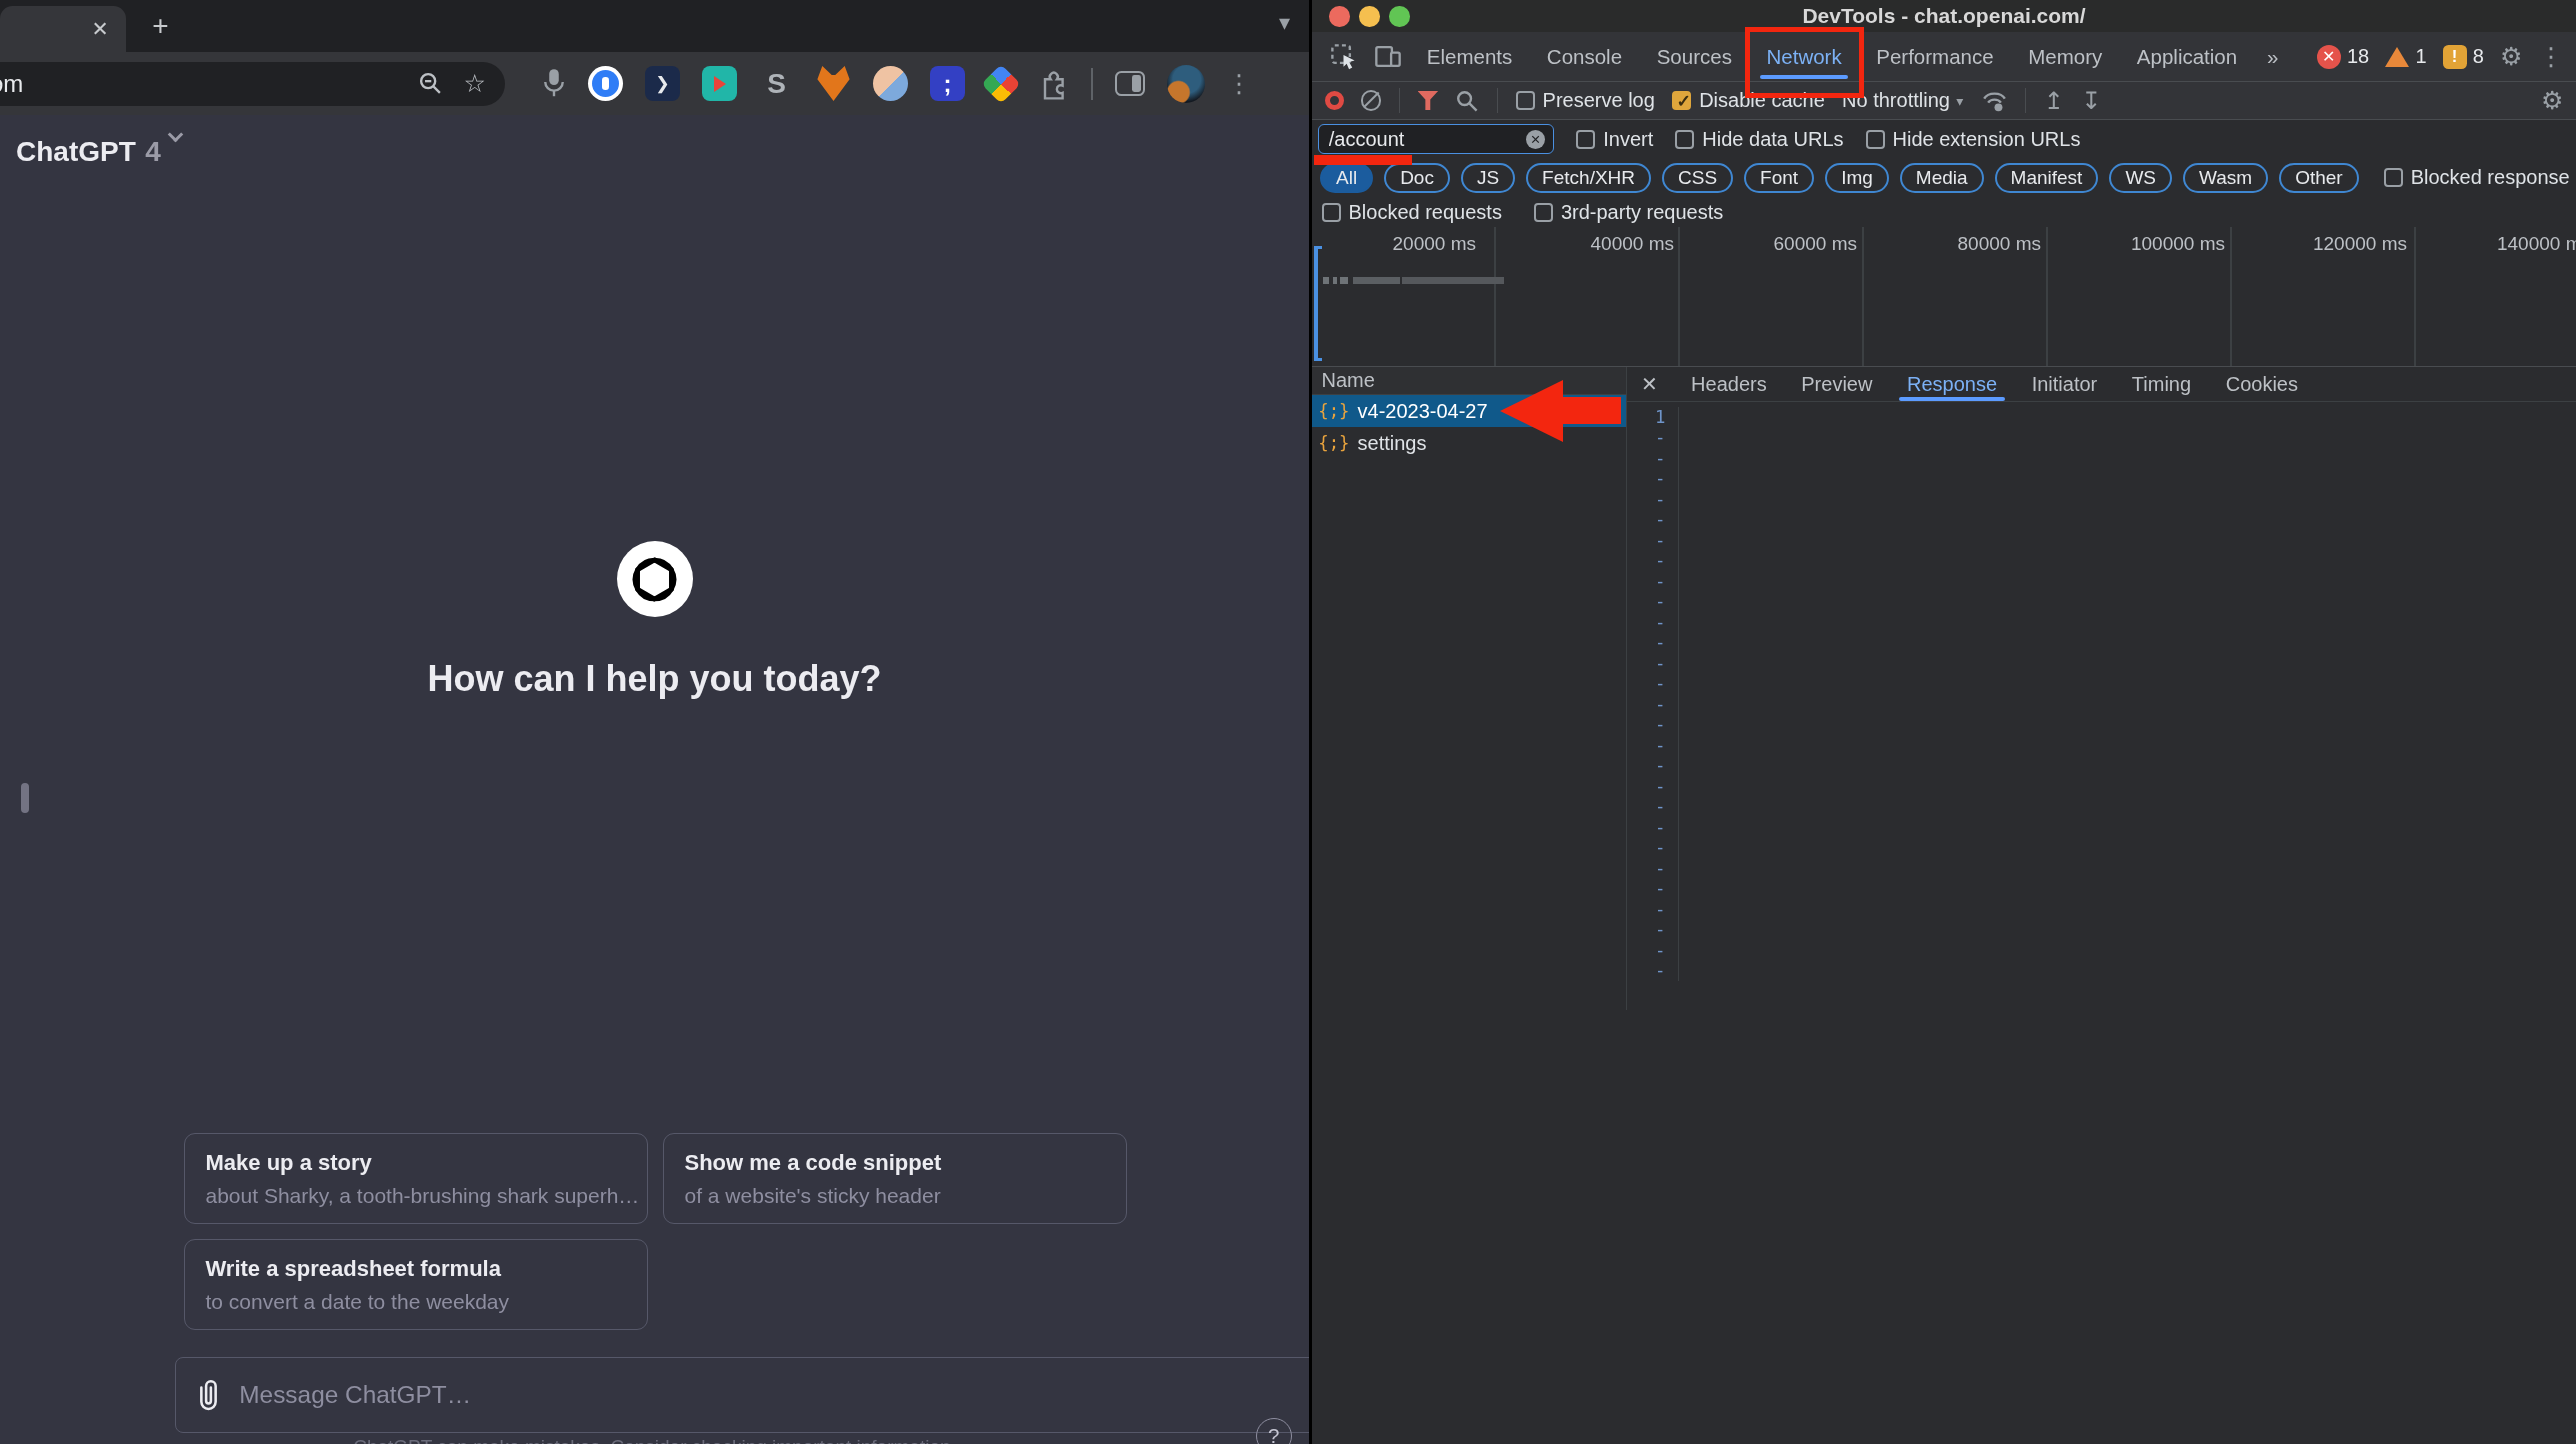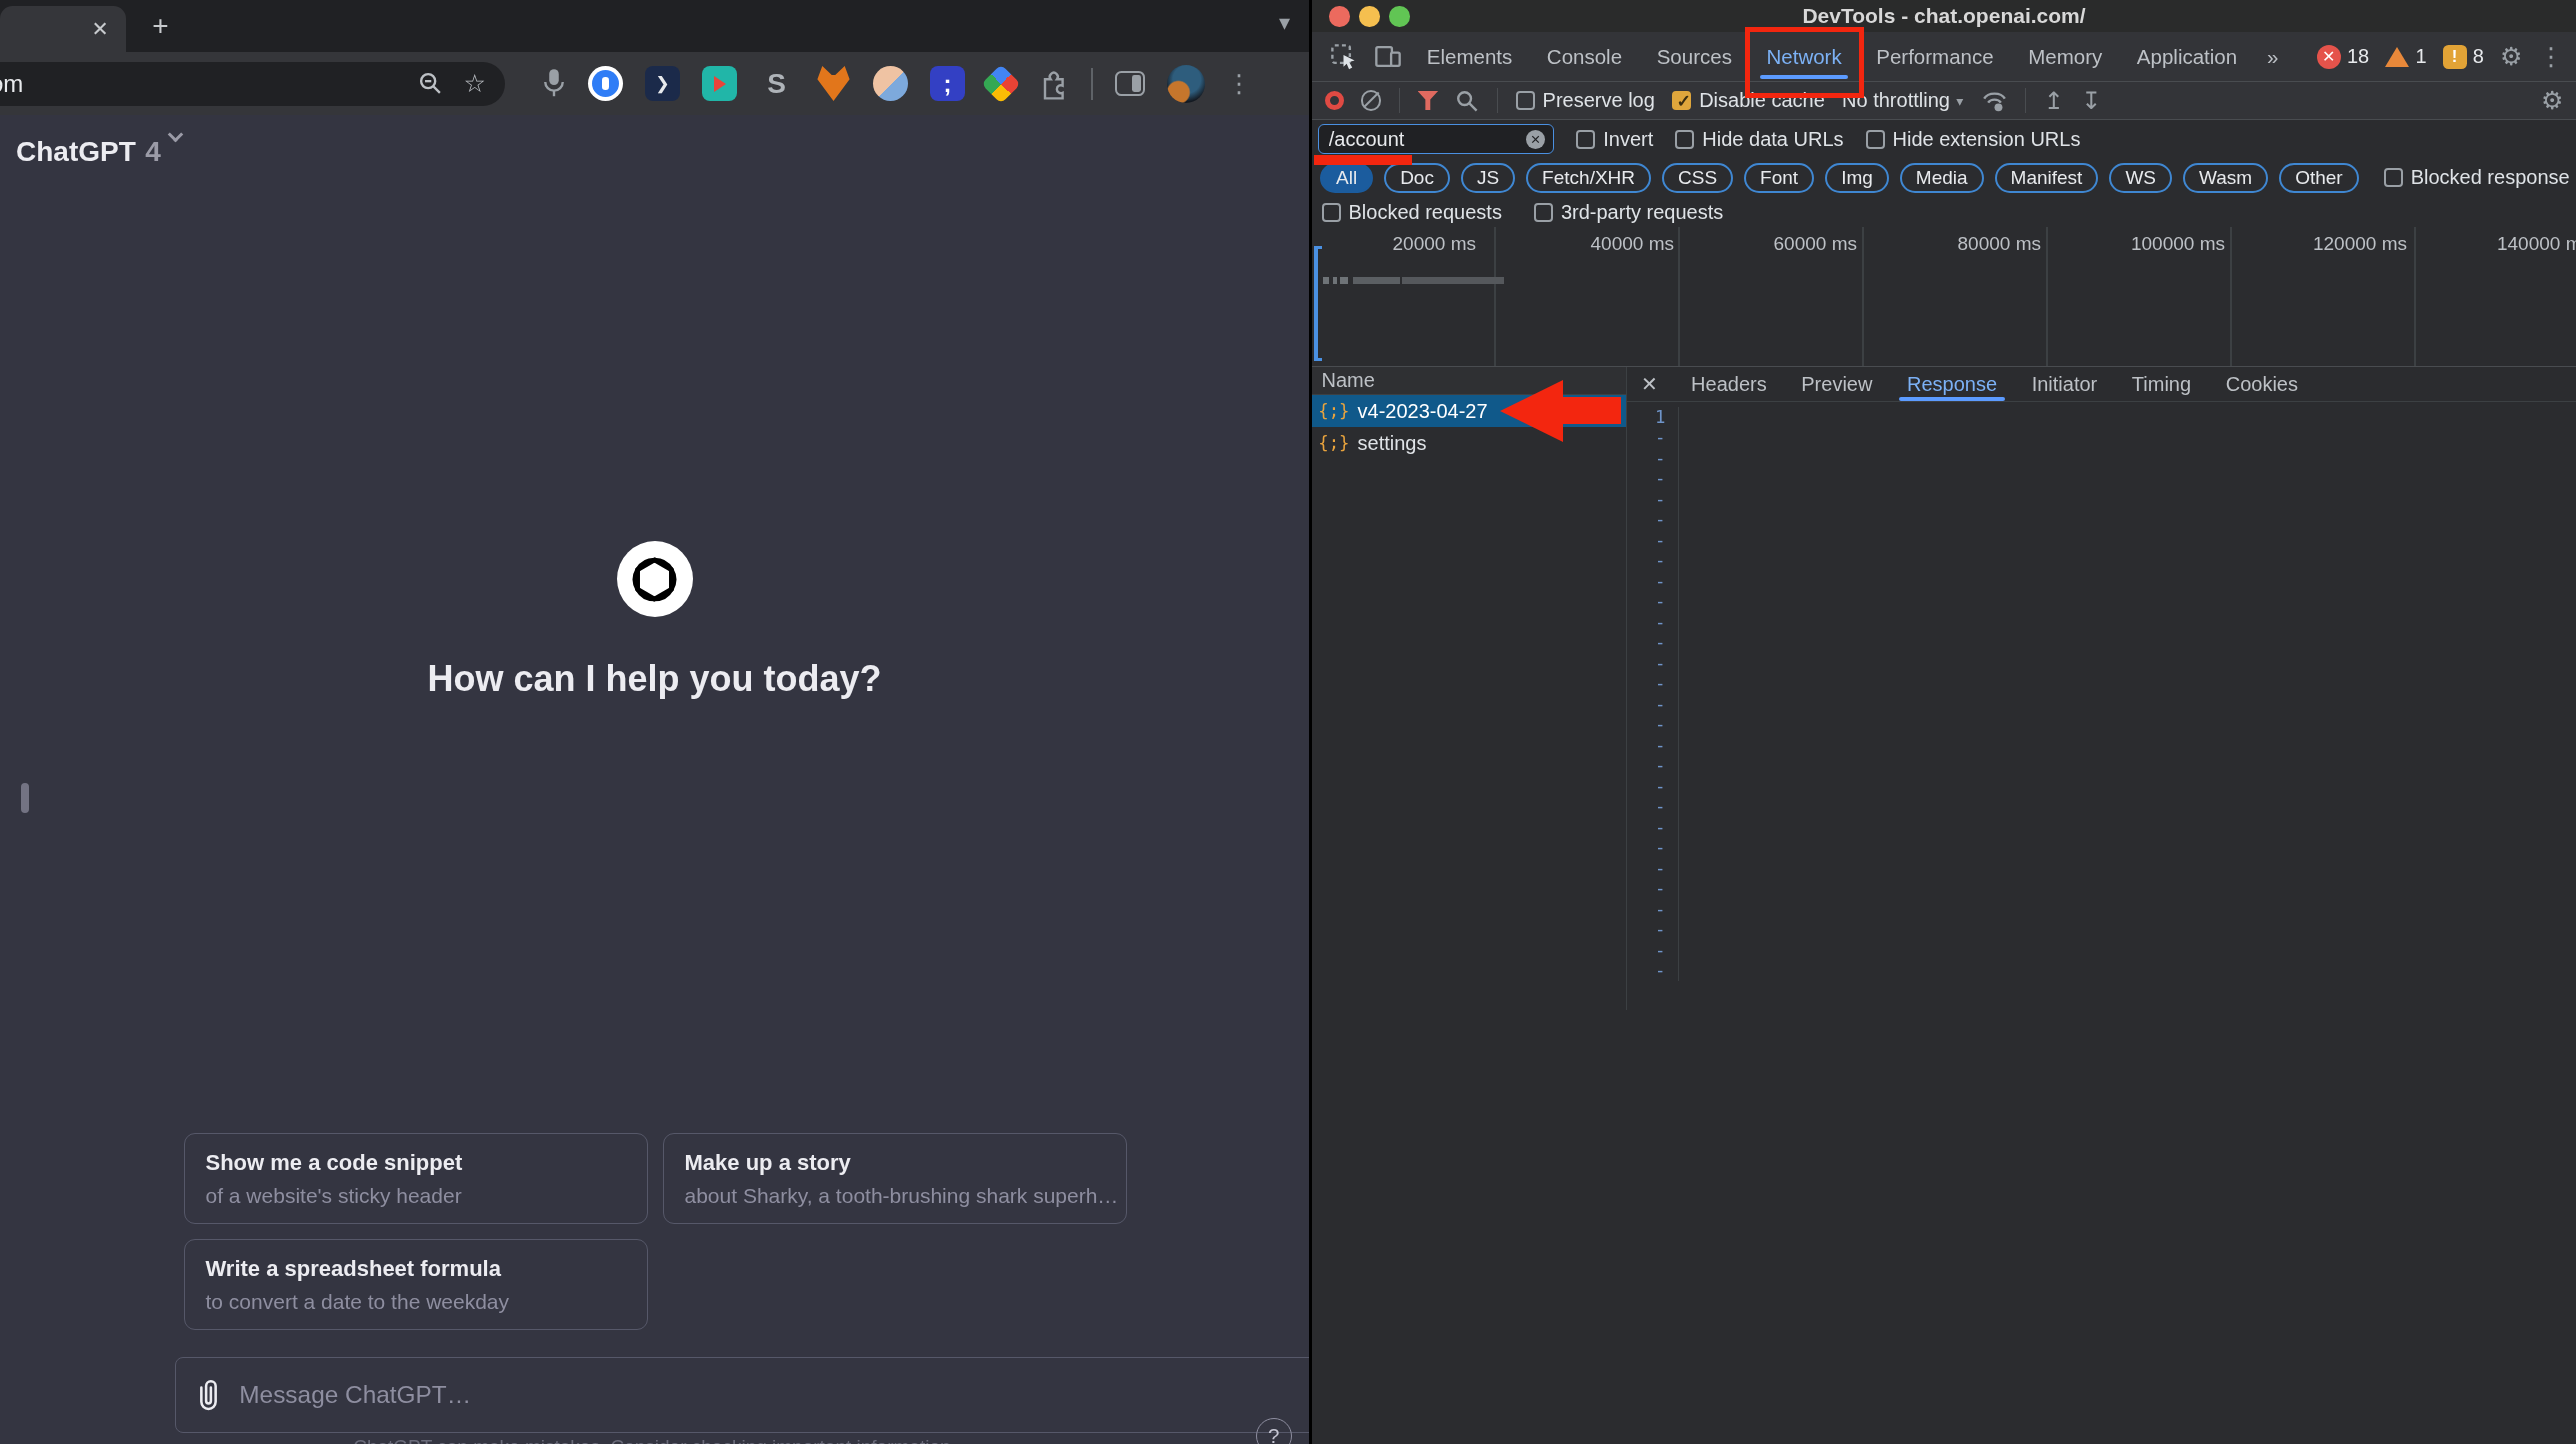--- a/index.html
+++ b/index.html
@@ -269,27 +269,27 @@
               <path d="M0,-27 A27,27 0 0,1 23.4,-13.5 L23.4,13.5" transform="rotate(300)"></path>
             </g>
           </svg>
         </span>
         <div class="greeting">How can I help you today?</div>
       </div>
 
       <div class="cards">
 
           <div class="card">
+            <div class="t">Make up a story</div>
+            <div class="s">about Sharky, a tooth-brushing shark superh…</div>
+          </div>
+
+          <div class="card">
             <div class="t">Show me a code snippet</div>
             <div class="s">of a website's sticky header</div>
-          </div>
-
-          <div class="card">
-            <div class="t">Make up a story</div>
-            <div class="s">about Sharky, a tooth-brushing shark superh…</div>
           </div>
 
           <div class="card">
             <div class="t">Write a spreadsheet formula</div>
             <div class="s">to convert a date to the weekday</div>
           </div>
 
         </div>
 
       <div class="composer">

